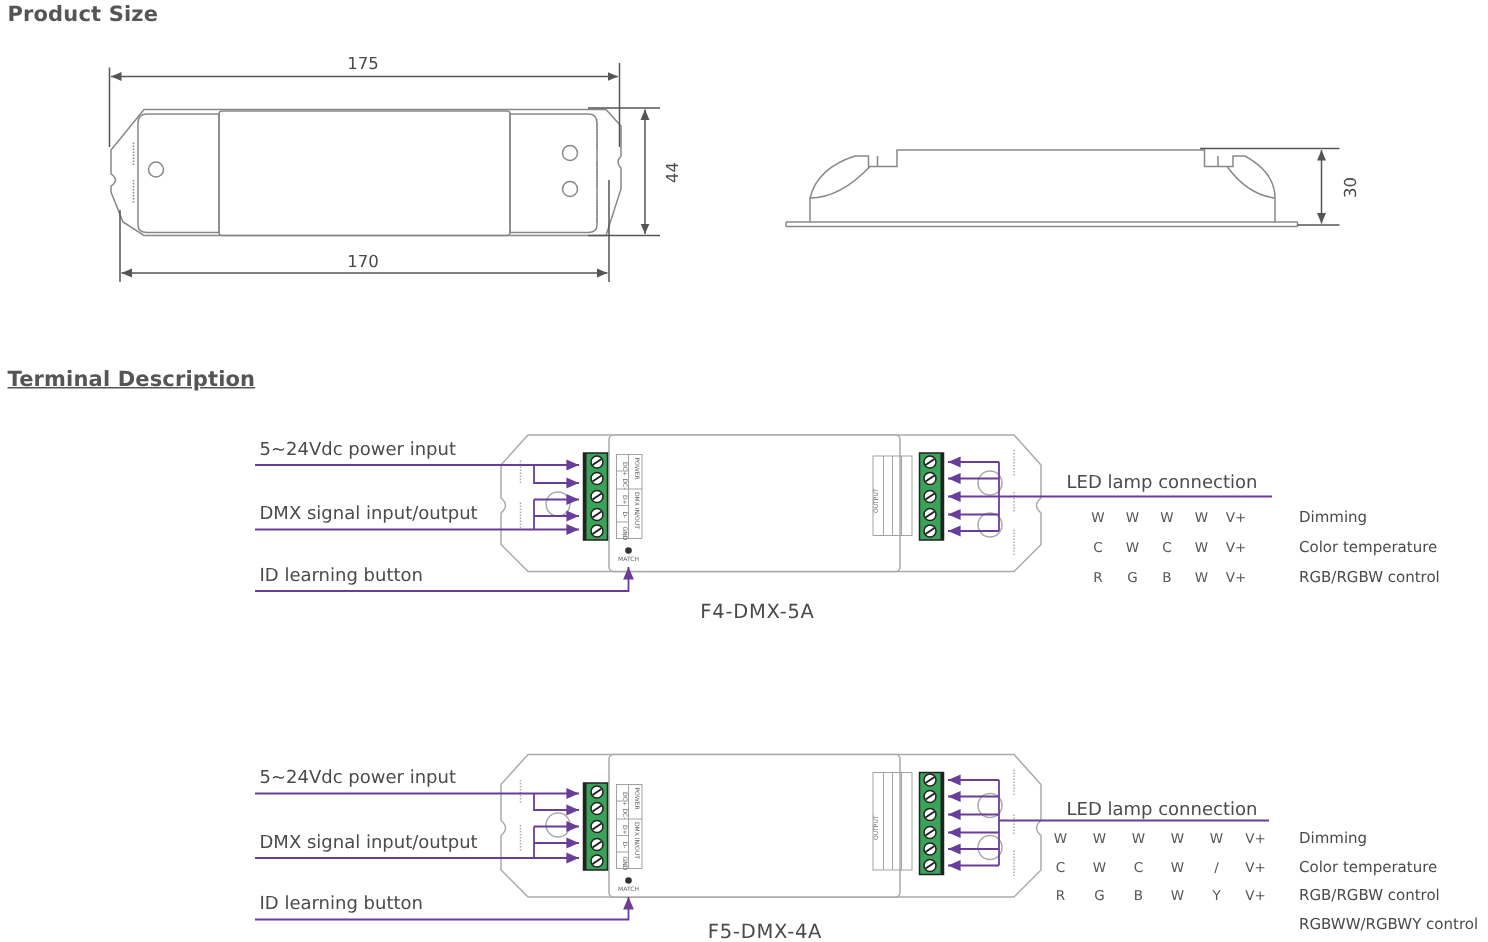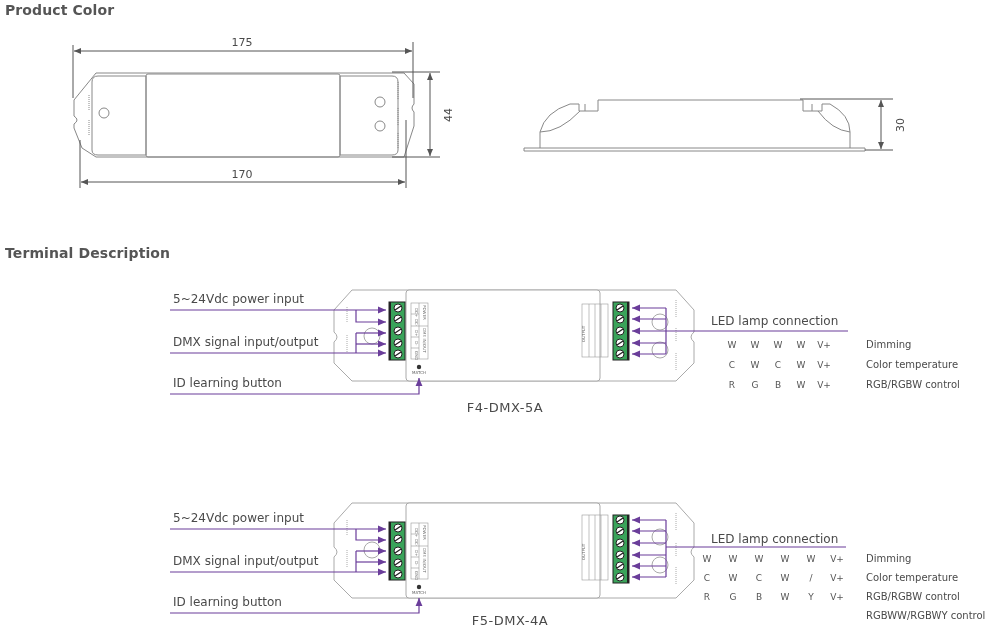--- a/index.html
+++ b/index.html
@@ -10,22 +10,22 @@
   .lbl { font-size:12px; fill:#4a4a4a; }
   .dim { font-size:11px; fill:#4a4a4a; }
   .model { font-size:13px; fill:#4a4a4a; letter-spacing:0.5px; }
   .pin { font-size:9px; fill:#555; }
   .fn { font-size:10px; fill:#4a4a4a; }
   .tiny { font-size:4px; fill:#666; }
 </style>
 </head>
 <body>
 
-<div class="section-title" style="top:2px;">Product Color</div>
-<div class="section-title" style="top:245px;">Terminal Description</div>
+<div class="section-title" style="top:2px;">Product Size</div>
+<div class="section-title" style="top:245px;text-decoration:underline;">Terminal Description</div>
 
 <svg width="992" height="628" viewBox="0 0 992 628">
   <defs>
     <marker id="arrDim" markerWidth="8" markerHeight="8" refX="7" refY="4" orient="auto-start-reverse">
       <path d="M0,1 L7,4 L0,7 Z" fill="#555"></path>
     </marker>
     <marker id="arrWire" markerWidth="8" markerHeight="8" refX="7" refY="4" orient="auto">
       <path d="M0,1 L7,4 L0,7 Z" fill="#6a3d9a"></path>
     </marker>
     <g id="screw">

